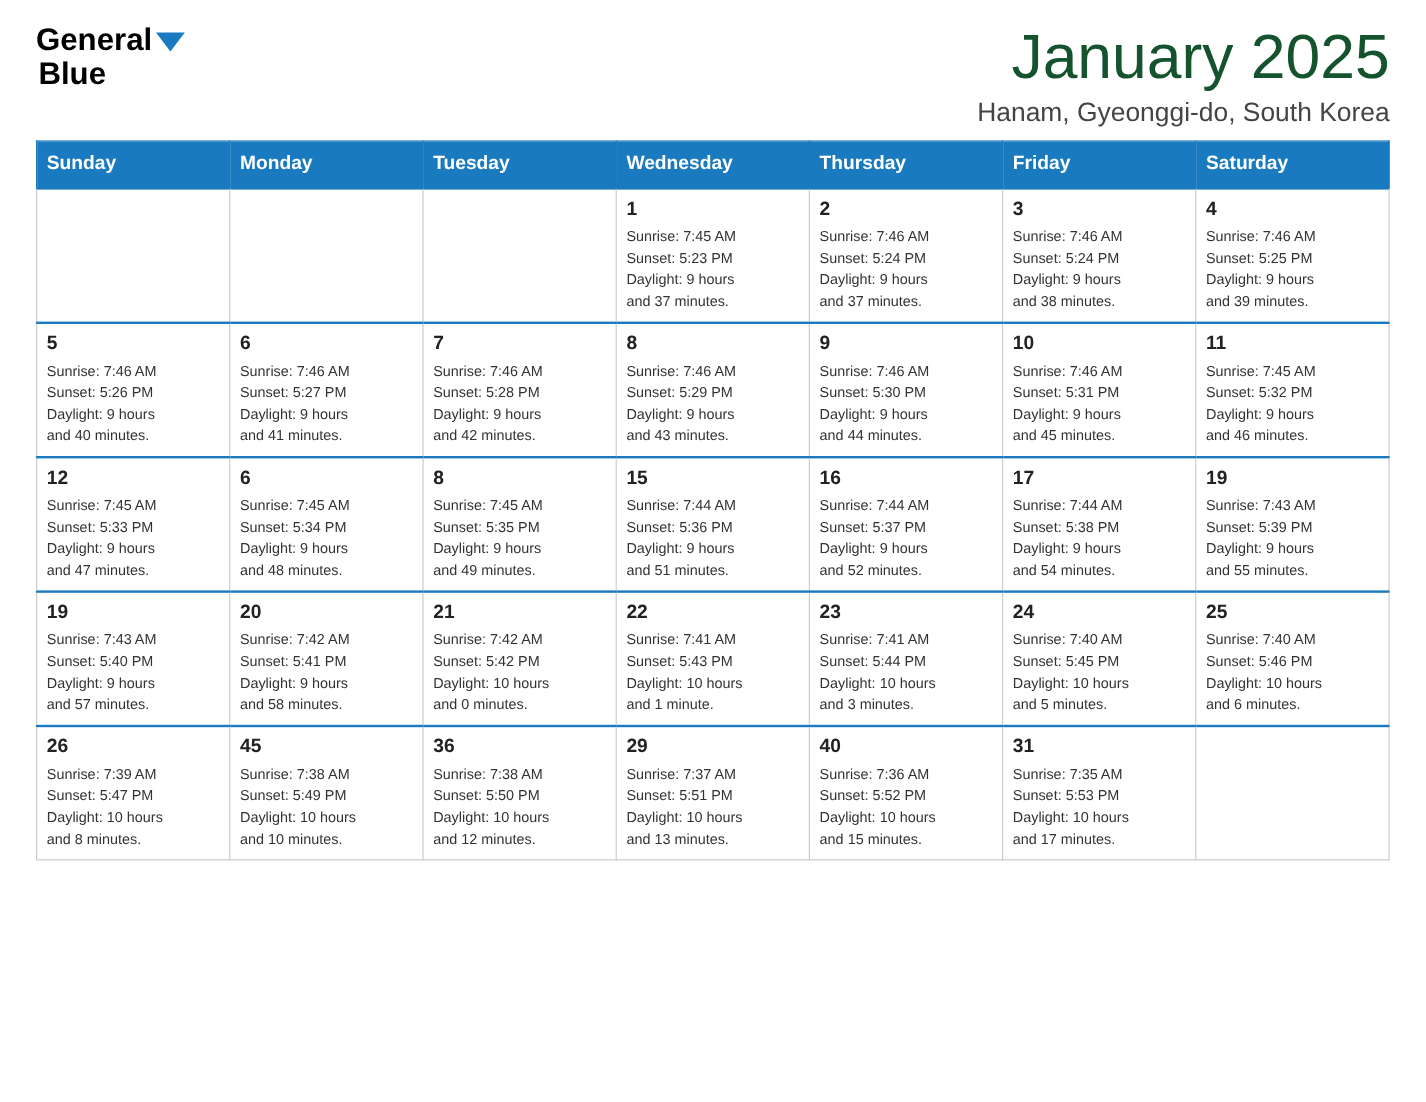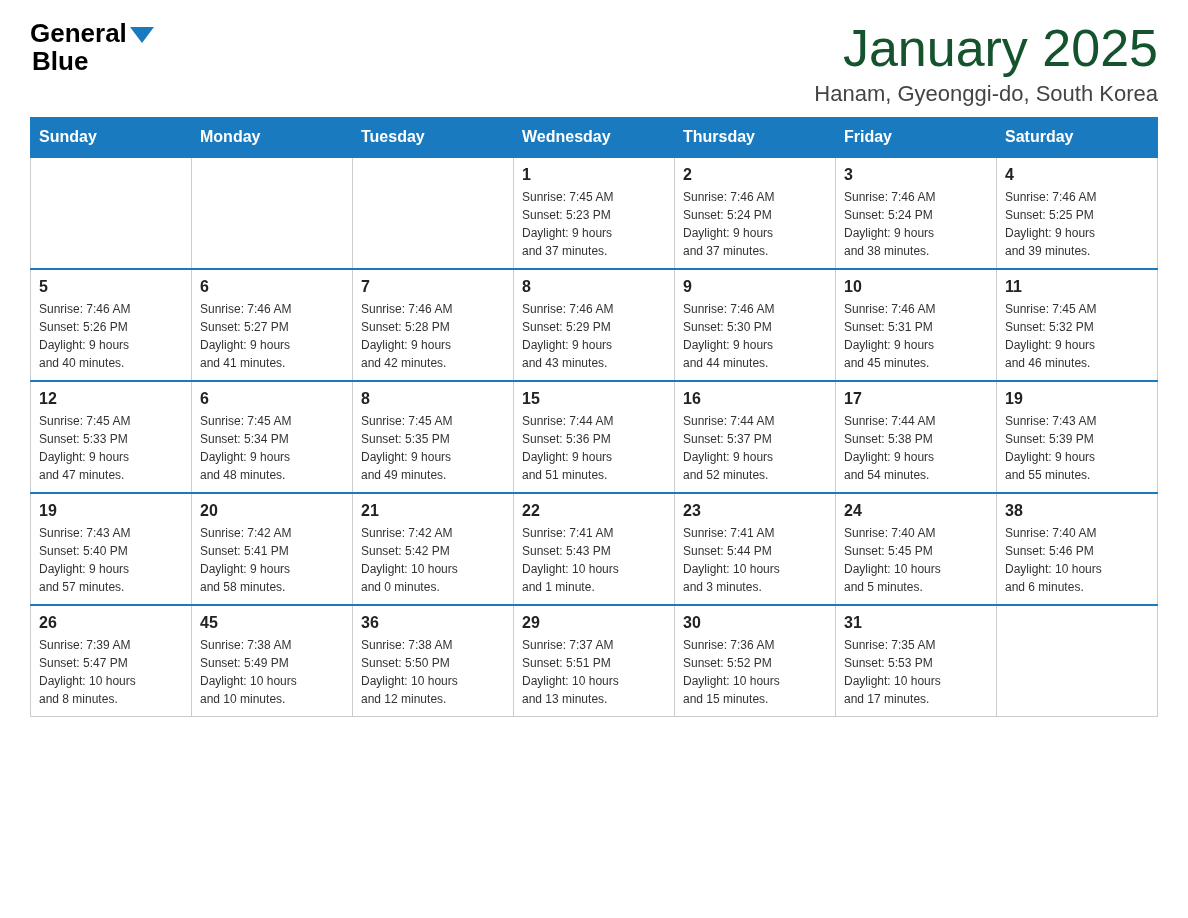--- a/index.html
+++ b/index.html
@@ -228,21 +228,21 @@
         </td>
         <td>
           <div class="day-number">23</div>
           <div class="day-info">Sunrise: 7:41 AM<br>Sunset: 5:44 PM<br>Daylight: 10 hours<br>and 3 minutes.</div>
         </td>
         <td>
           <div class="day-number">24</div>
           <div class="day-info">Sunrise: 7:40 AM<br>Sunset: 5:45 PM<br>Daylight: 10 hours<br>and 5 minutes.</div>
         </td>
         <td>
-          <div class="day-number">38</div>
+          <div class="day-number">25</div>
           <div class="day-info">Sunrise: 7:40 AM<br>Sunset: 5:46 PM<br>Daylight: 10 hours<br>and 6 minutes.</div>
         </td>
       </tr>
       <tr>
         <td>
           <div class="day-number">26</div>
           <div class="day-info">Sunrise: 7:39 AM<br>Sunset: 5:47 PM<br>Daylight: 10 hours<br>and 8 minutes.</div>
         </td>
         <td>
           <div class="day-number">45</div>
@@ -250,21 +250,21 @@
         </td>
         <td>
           <div class="day-number">36</div>
           <div class="day-info">Sunrise: 7:38 AM<br>Sunset: 5:50 PM<br>Daylight: 10 hours<br>and 12 minutes.</div>
         </td>
         <td>
           <div class="day-number">29</div>
           <div class="day-info">Sunrise: 7:37 AM<br>Sunset: 5:51 PM<br>Daylight: 10 hours<br>and 13 minutes.</div>
         </td>
         <td>
-          <div class="day-number">30</div>
+          <div class="day-number">40</div>
           <div class="day-info">Sunrise: 7:36 AM<br>Sunset: 5:52 PM<br>Daylight: 10 hours<br>and 15 minutes.</div>
         </td>
         <td>
           <div class="day-number">31</div>
           <div class="day-info">Sunrise: 7:35 AM<br>Sunset: 5:53 PM<br>Daylight: 10 hours<br>and 17 minutes.</div>
         </td>
         <td class="empty"></td>
       </tr>
     </tbody>
 </table>

